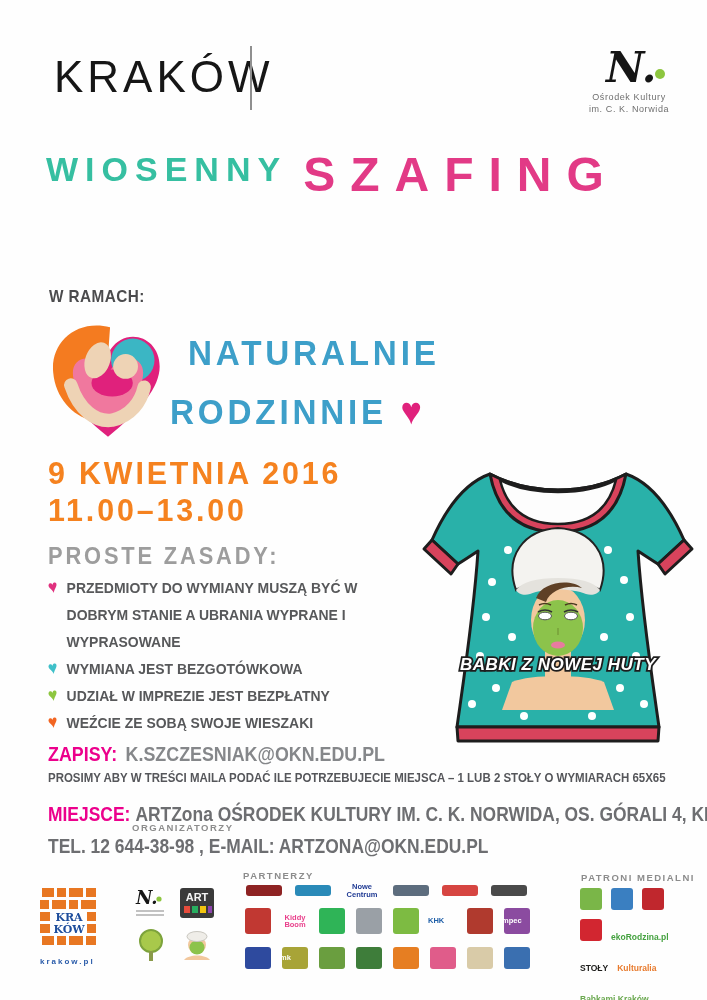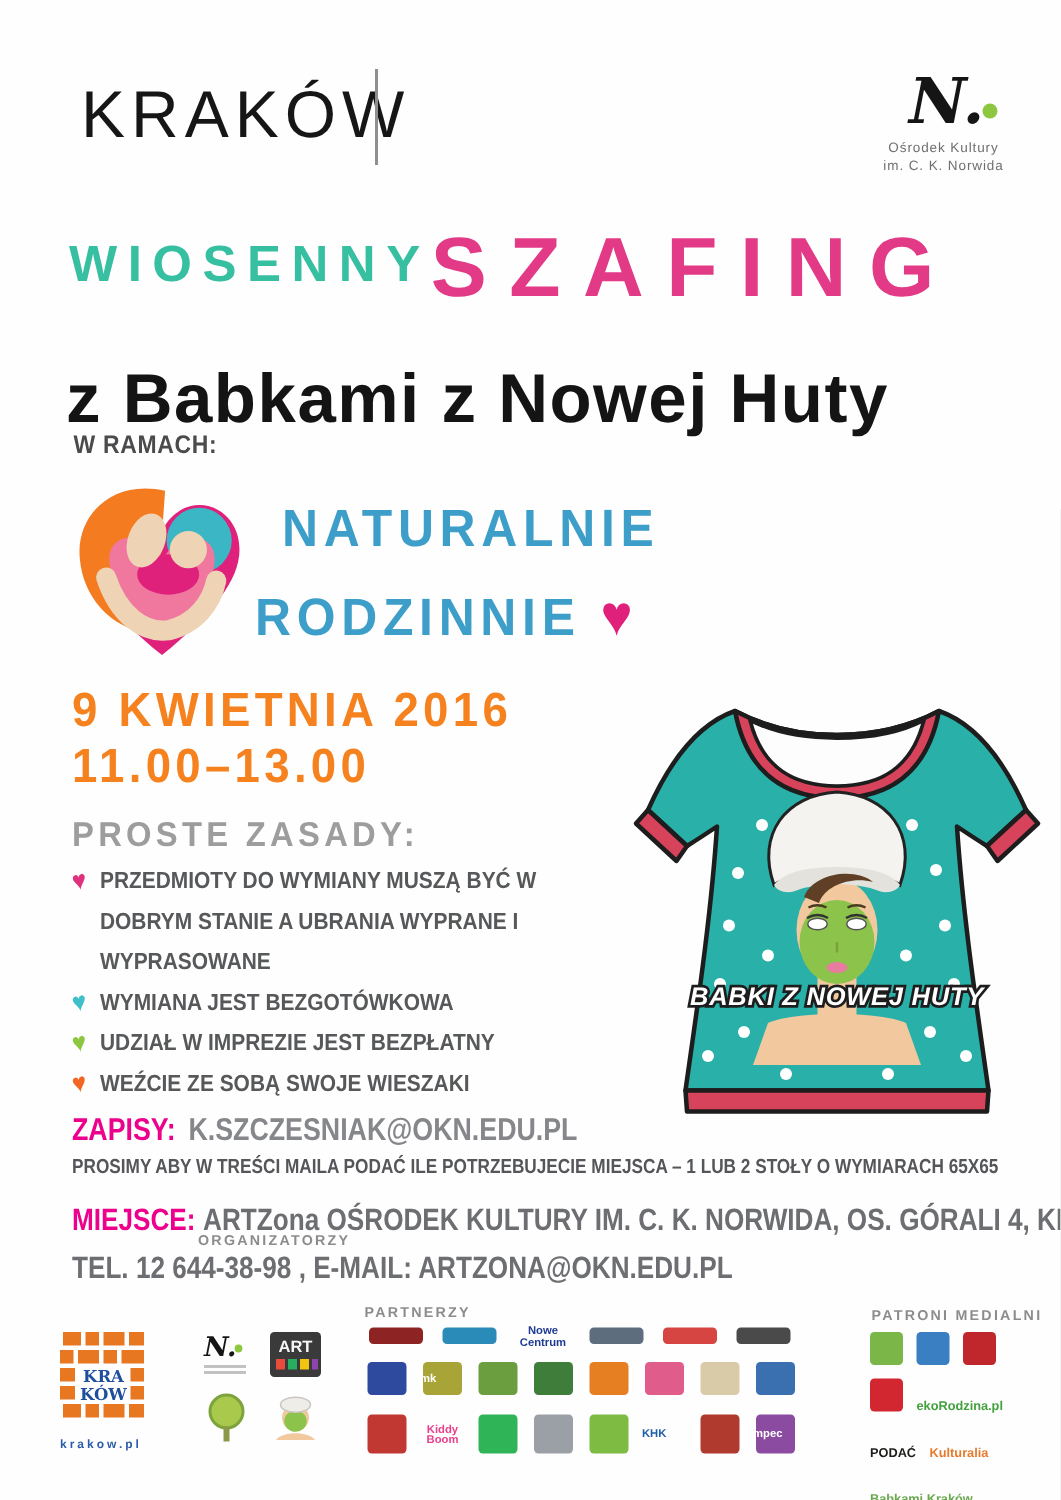--- a/index.html
+++ b/index.html
@@ -11,23 +11,23 @@
   .cx9{transform:scaleX(.9);transform-origin:left top;}
   .cx95{transform:scaleX(.95);transform-origin:left top;}
 
   
   .city-wordmark{left:54px;top:52px;font-size:44px;letter-spacing:4px;color:#161616;font-weight:400;}
   .header-divider{left:250px;top:46px;width:2px;height:64px;background:#8f8f8f;}
   .org-logo{left:568px;top:44px;width:122px;text-align:center;}
   .org-logo .lines{font-size:9px;color:#6f6f6f;letter-spacing:.6px;line-height:1.3;margin-top:-2px;}
 
   
-  .title-row{left:46px;top:150px;width:640px;display:flex;align-items:flex-end;}
+  .title-row{left:46px;top:150px;width:640px;display:flex;align-items:flex-end;gap:16px;}
   .title-teal{font-size:34px;font-weight:800;color:#36bfa1;letter-spacing:7px;padding-bottom:10px;}
-  .title-pink{font-size:56px;font-weight:800;color:#e23a86;letter-spacing:15px;line-height:1;}
+  .title-pink{font-size:48px;font-weight:800;color:#e23a86;letter-spacing:15px;line-height:1;}
   .title-line2{left:44px;top:238px;font-size:46px;font-weight:800;color:#141414;letter-spacing:1px;}
   .wramach{left:49px;top:287px;font-size:17px;font-weight:700;color:#4b4b4d;letter-spacing:.5px;}
 
   
   .heart-logo{left:46px;top:321px;width:124px;height:124px;}
   .nat1{left:188px;top:333px;font-size:35px;font-weight:800;color:#3d9fc9;letter-spacing:4px;}
   .nat2{left:170px;top:390px;font-size:35px;font-weight:800;color:#3d9fc9;letter-spacing:4px;}
   .nat2 .hx{color:#e0217c;font-size:38px;margin-left:14px;letter-spacing:0;}
 
   
@@ -89,21 +89,20 @@
     <div class="lines">
       <div>Ośrodek  Kultury</div>
       <div>im. C. K. Norwida</div>
     </div>
   </div>
 
   <div class="abs title-row">
     <span class="title-teal">WIOSENNY</span>
     <span class="title-pink">SZAFING</span>
   </div>
-  <div class="abs title-line2">z Babkami z Nowej Huty</div>
   <div class="abs wramach cx9">W RAMACH:</div>
 
   <svg class="abs heart-logo" viewBox="0 0 120 120">
     <path d="M60,112 C28,86 10,64 10,44 C10,24 26,12 42,16 C50,18 57,25 60,32 C63,25 70,18 78,16 C94,12 110,24 110,44 C110,64 92,86 60,112 Z" fill="#e0217c"></path>
     <circle cx="84" cy="38" r="21" fill="#3bb6c4"></circle>
     <path d="M62,6 C28,-2 4,22 7,50 C9,74 26,92 44,96 L58,62 L62,6 Z" fill="#f47b20"></path>
     <path d="M60,100 C40,84 26,66 26,50 C26,40 34,34 44,37 C52,40 58,46 60,52 C62,46 68,40 76,37 C86,34 94,40 94,50 C94,66 80,84 60,100 Z" fill="#f0789e"></path>
     <ellipse cx="64" cy="60" rx="20" ry="13" fill="#e0217c"></ellipse>
     <path d="M24,62 C32,86 48,98 64,96 C82,92 92,78 95,64" fill="none" stroke="#eed3b5" stroke-width="13" stroke-linecap="round"></path>
     <ellipse cx="50" cy="38" rx="12" ry="18" fill="#eed3b5" transform="rotate(20 50 38)"></ellipse>
@@ -278,20 +277,62 @@
         <div class="plogo">
           <span class="mark" style="background: rgb(214, 69, 65);"></span>
           <span class="ptxt" style="color: rgb(255, 255, 255);"></span>
         </div>
 
         <div class="plogo">
           <span class="mark" style="background: rgb(74, 74, 74);"></span>
           <span class="ptxt" style="color: rgb(255, 255, 255);"></span>
         </div>
       </div>
+    <div class="prow prow2">
+
+        <div class="plogo">
+          <span class="mark" style="background: rgb(193, 56, 50);"></span>
+          <span class="ptxt" style="color: rgb(255, 255, 255);"></span>
+        </div>
+
+        <div class="plogo">
+          <span class="mark" style="background: transparent;"></span>
+          <span class="ptxt" style="color: rgb(233, 65, 140);">Kiddy Boom</span>
+        </div>
+
+        <div class="plogo">
+          <span class="mark" style="background: rgb(47, 180, 87);"></span>
+          <span class="ptxt" style="color: rgb(255, 255, 255);"></span>
+        </div>
+
+        <div class="plogo">
+          <span class="mark" style="background: rgb(154, 160, 166);"></span>
+          <span class="ptxt" style="color: rgb(255, 255, 255);"></span>
+        </div>
+
+        <div class="plogo">
+          <span class="mark" style="background: rgb(125, 187, 66);"></span>
+          <span class="ptxt" style="color: rgb(255, 255, 255);"></span>
+        </div>
+
+        <div class="plogo">
+          <span class="mark" style="background: transparent;"></span>
+          <span class="ptxt" style="color: rgb(31, 95, 168);">KHK</span>
+        </div>
+
+        <div class="plogo">
+          <span class="mark" style="background: rgb(176, 58, 46);"></span>
+          <span class="ptxt" style="color: rgb(255, 255, 255);"></span>
+        </div>
+
+        <div class="plogo">
+          <span class="mark" style="background: rgb(139, 75, 160);"></span>
+          <span class="ptxt" style="color: rgb(255, 255, 255);">mpec</span>
+        </div>
+      </div>
     <div class="prow prow3">
 
         <div class="plogo">
           <span class="mark" style="background: rgb(46, 74, 158);"></span>
           <span class="ptxt" style="color: rgb(255, 255, 255);"></span>
         </div>
 
         <div class="plogo">
           <span class="mark" style="background: rgb(168, 164, 55);"></span>
           <span class="ptxt" style="color: rgb(255, 255, 255);">mk</span>
@@ -318,62 +359,20 @@
         </div>
 
         <div class="plogo">
           <span class="mark" style="background: rgb(217, 203, 168);"></span>
           <span class="ptxt" style="color: rgb(138, 122, 74);"></span>
         </div>
 
         <div class="plogo">
           <span class="mark" style="background: rgb(58, 111, 176);"></span>
           <span class="ptxt" style="color: rgb(255, 255, 255);"></span>
-        </div>
-      </div>
-    <div class="prow prow2">
-
-        <div class="plogo">
-          <span class="mark" style="background: rgb(193, 56, 50);"></span>
-          <span class="ptxt" style="color: rgb(255, 255, 255);"></span>
-        </div>
-
-        <div class="plogo">
-          <span class="mark" style="background: transparent;"></span>
-          <span class="ptxt" style="color: rgb(233, 65, 140);">Kiddy Boom</span>
-        </div>
-
-        <div class="plogo">
-          <span class="mark" style="background: rgb(47, 180, 87);"></span>
-          <span class="ptxt" style="color: rgb(255, 255, 255);"></span>
-        </div>
-
-        <div class="plogo">
-          <span class="mark" style="background: rgb(154, 160, 166);"></span>
-          <span class="ptxt" style="color: rgb(255, 255, 255);"></span>
-        </div>
-
-        <div class="plogo">
-          <span class="mark" style="background: rgb(125, 187, 66);"></span>
-          <span class="ptxt" style="color: rgb(255, 255, 255);"></span>
-        </div>
-
-        <div class="plogo">
-          <span class="mark" style="background: transparent;"></span>
-          <span class="ptxt" style="color: rgb(31, 95, 168);">KHK</span>
-        </div>
-
-        <div class="plogo">
-          <span class="mark" style="background: rgb(176, 58, 46);"></span>
-          <span class="ptxt" style="color: rgb(255, 255, 255);"></span>
-        </div>
-
-        <div class="plogo">
-          <span class="mark" style="background: rgb(139, 75, 160);"></span>
-          <span class="ptxt" style="color: rgb(255, 255, 255);">mpec</span>
         </div>
       </div>
   </div>
 
   <div class="abs f-head fh-pat">PATRONI MEDIALNI</div>
   <div class="abs f-patrons">
     <div class="qrow">
 
         <div class="qlogo">
           <span class="mark" style="background: rgb(122, 182, 72);"></span>
@@ -399,21 +398,21 @@
 
         <div class="qlogo">
           <span class="mark" style="background: transparent;"></span>
           <span class="ptxt" style="color: rgb(68, 161, 63);">ekoRodzina.pl</span>
         </div>
       </div>
     <div class="qrow">
 
         <div class="qlogo">
           <span class="mark" style="background: transparent;"></span>
-          <span class="ptxt" style="color: rgb(29, 29, 27);">PODAĆ</span>
+          <span class="ptxt" style="color: rgb(29, 29, 27);">STOŁY</span>
         </div>
 
         <div class="qlogo">
           <span class="mark" style="background: transparent;"></span>
           <span class="ptxt" style="color: rgb(232, 123, 46);">Kulturalia</span>
         </div>
       </div>
     <div class="qrow">
 
         <div class="qlogo">

